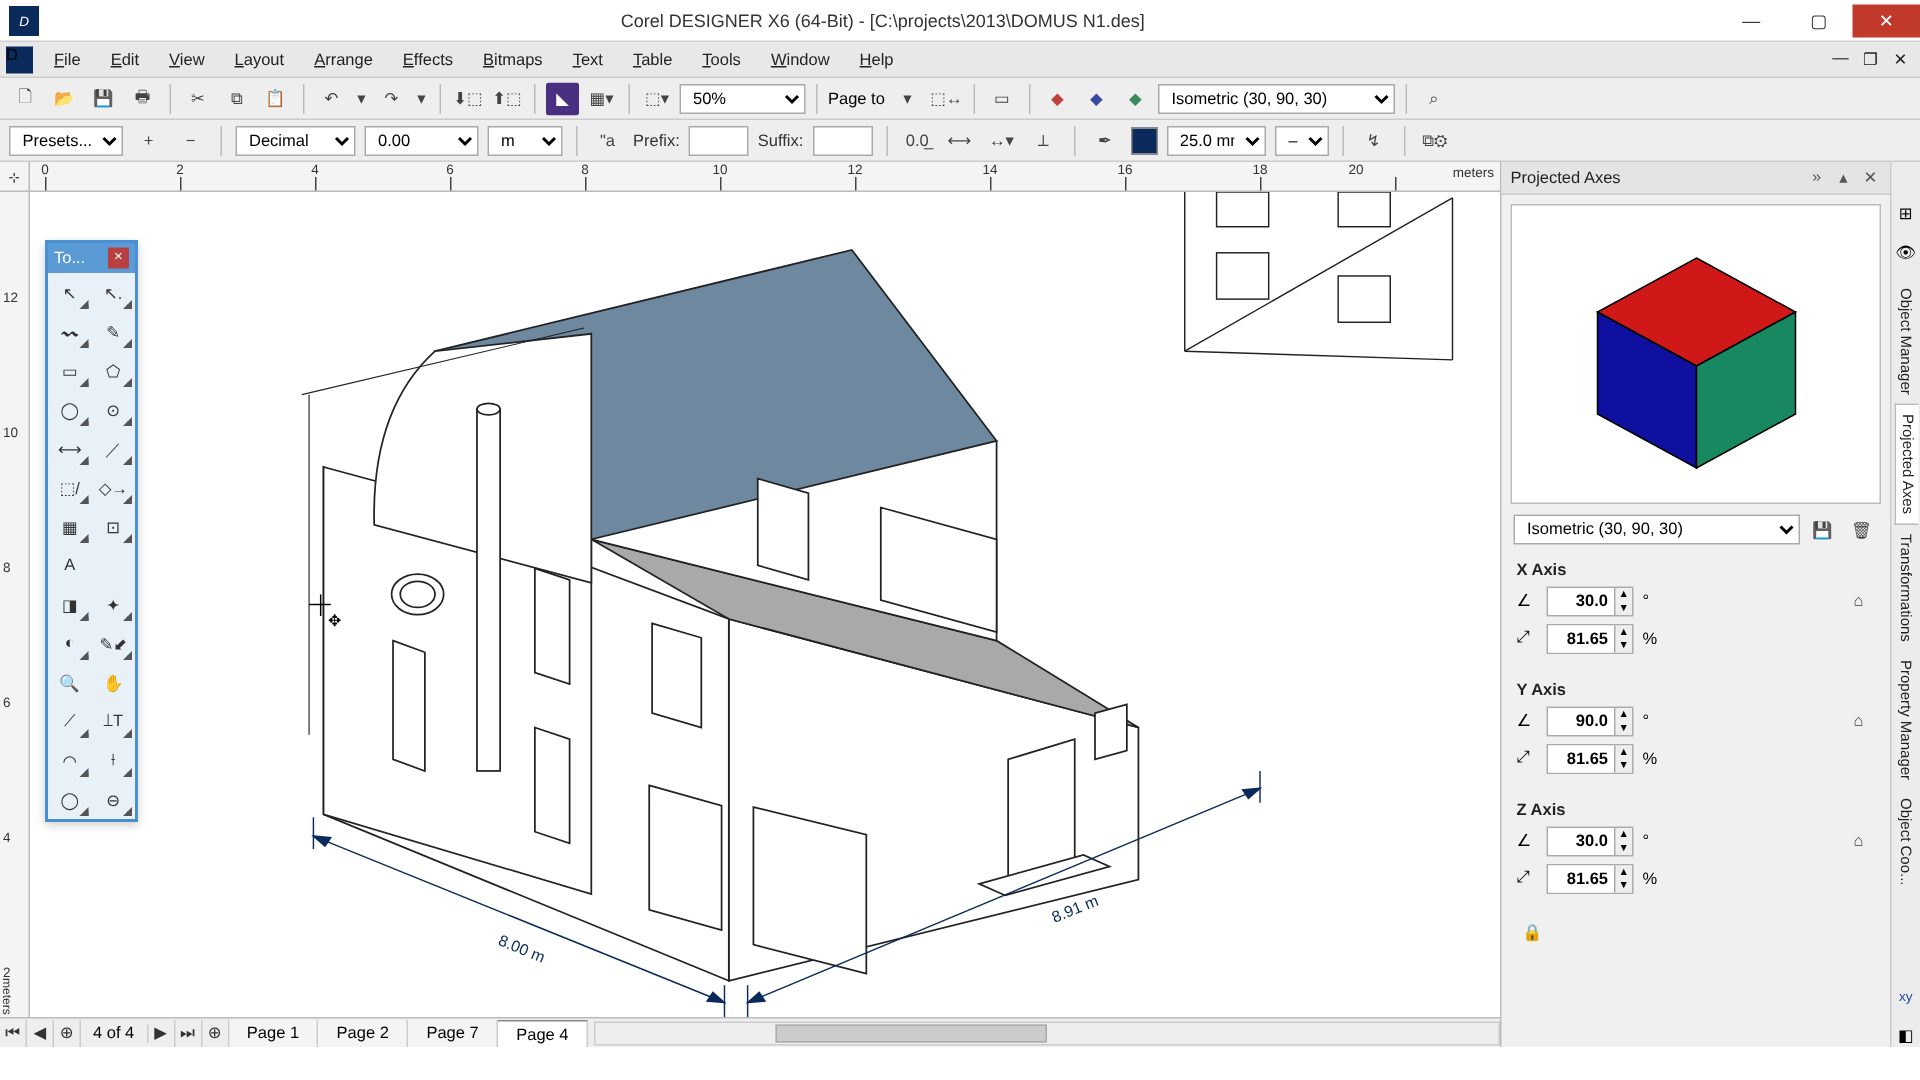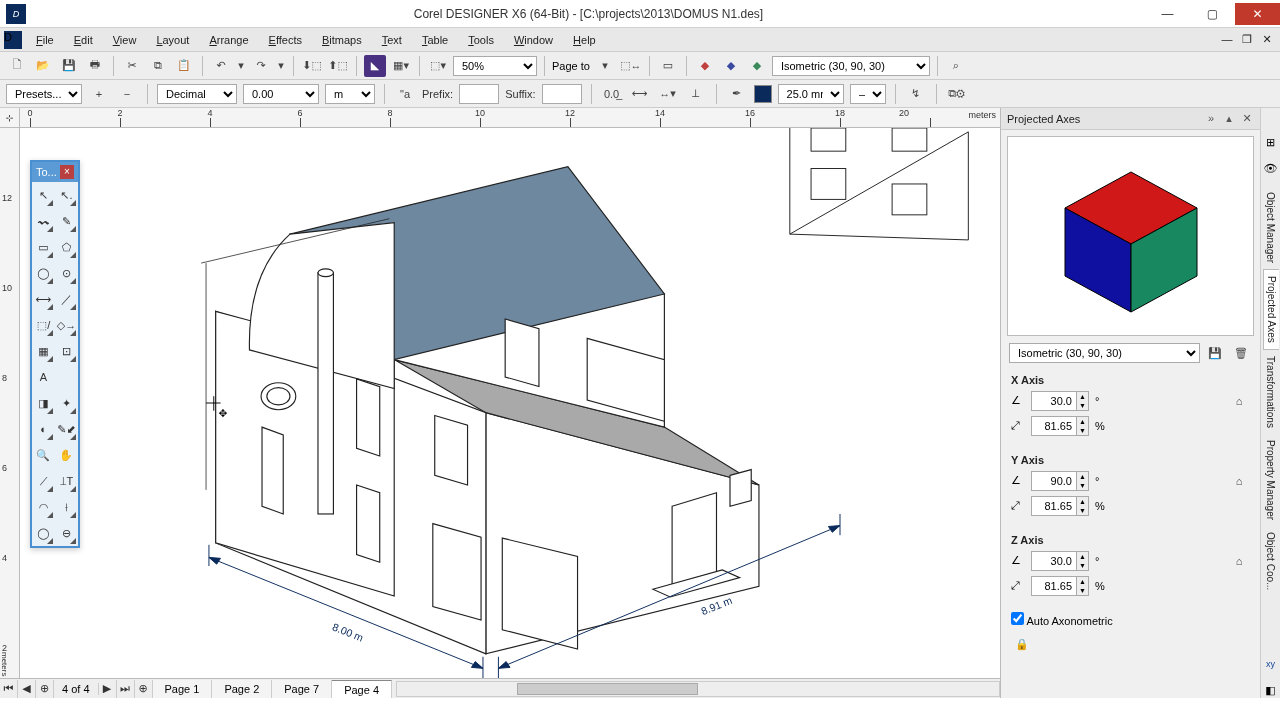--- a/index.html
+++ b/index.html
@@ -24,40 +24,40 @@
 .ruler-corner { position: absolute; top: 0; left: 0; width: 20px; height: 20px; background: #f4f4f4; border-right: 1px solid #bbb; border-bottom: 1px solid #bbb; z-index: 3; display:flex; align-items:center; justify-content:center; font-size:9px;}
 .ruler-h { position: absolute; top: 0; left: 20px; right: 280px; height: 20px; background: #f4f4f4; border-bottom: 1px solid #bbb; z-index: 2; overflow:hidden; }
 .ruler-h .ticks { position: relative; height:100%; }
 .ruler-h .major { position: absolute; top: 10px; height: 10px; border-left: 1px solid #444; }
 .ruler-h .lbl { position: absolute; top: 0; font-size: 9px; color: #333; transform: translateX(-50%); }
 .ruler-h .unit-lbl { position:absolute; right:4px; top:2px; font-size:9px; color:#333;}
 .ruler-v { position: absolute; top: 20px; left: 0; width: 20px; bottom: 20px; background: #f4f4f4; border-right: 1px solid #bbb; overflow:hidden;}
 .ruler-v .lbl { position:absolute; left:2px; font-size:9px; color:#333; transform: translateY(-50%);}
 .ruler-v .unit-lbl { position:absolute; bottom:2px; left:0; font-size:8px; color:#333; writing-mode: vertical-rl;}
 .canvas-wrap { position: absolute; top: 20px; left: 20px; right: 280px; bottom: 20px; background: #fff; overflow: hidden; }
-.toolbox { position: absolute; top: 32px; left: 10px; width: 50px; background: #fff; border: 2px solid #4a90d0; z-index: 5; box-shadow: 0 2px 6px rgba(0,0,0,.2); }
+.toolbox { position: absolute; top: 32px; left: 10px; width: 62px; background: #fff; border: 2px solid #4a90d0; z-index: 5; box-shadow: 0 2px 6px rgba(0,0,0,.2); }
 .toolbox-title { height: 20px; background: #5a9bd5; color: #fff; display: flex; align-items: center; padding: 0 4px; font-size: 10px; }
 .toolbox-title .closex { margin-left: auto; width: 14px; height: 14px; background: #b84040; color: #fff; text-align: center; line-height: 14px; font-size: 10px; }
 .toolbox-grid { display: grid; grid-template-columns: 1fr 1fr; background: #e8f0f8; }
 .tool { height: 26px; display: flex; align-items: center; justify-content: center; border: 1px solid transparent; color: #333; position: relative; }
 .tool.hasfly::after { content: ''; position: absolute; right: 1px; bottom: 1px; border: 3px solid transparent; border-right-color: #555; border-bottom-color: #555; }
 .right-pane { position: absolute; top: 0; right: 20px; width: 260px; bottom: 0; background: #f0f0f0; border-left: 1px solid #bbb; display: flex; flex-direction: column; }
 .docker-ribbon { position: absolute; top: 0; right: 0; width: 20px; bottom: 0; background: #ececec; border-left: 1px solid #ccc; display:flex; flex-direction:column; align-items:center; padding-top:26px; gap:10px;}
 .docker-ribbon .dtab { writing-mode: vertical-rl; font-size:10px; color:#222; padding: 6px 2px; }
 .docker-ribbon .dtab.sel { background:#fff; border:1px solid #bbb; border-right:none;}
 .docker-ribbon .dicon { width:16px; height:16px; display:flex; align-items:center; justify-content:center; }
 .docker-title { height: 22px; background: #e4e4e4; border-bottom: 1px solid #ccc; display: flex; align-items: center; padding: 0 6px; font-size: 11px; color: #222; }
 .docker-title .dk-ctrl { margin-left: auto; display: flex; gap: 4px; }
 .docker-title .dk-ctrl span { width: 14px; text-align: center; color: #555; font-size: 11px; }
 .cube-preview { height: 200px; display: flex; align-items: center; justify-content: center; background: #fff; margin: 6px; border: 1px solid #bbb; }
 .axis-group { padding: 4px 10px; }
 .axis-group .ah { font-weight: bold; margin: 6px 0 4px; color: #222; }
 .axis-row { display: flex; align-items: center; gap: 6px; margin: 4px 0; }
 .spinner { display: flex; align-items: center; border: 1px solid #aaa; background: #fff; height: 20px; }
-.spinner input { border: none; width: 44px; text-align: right; padding: 0 4px; height: 18px; }
+.spinner input { border: none; width: 44px; text-align: right; padding: 0 4px; height: 18px; font-weight: bold; }
 .spinner .sbtns { display: flex; flex-direction: column; }
 .spinner .sbtns span { width: 12px; height: 9px; font-size: 7px; line-height: 9px; text-align: center; border-left: 1px solid #aaa; background: #eee; }
 .apply-row { display: flex; align-items: center; padding: 6px 10px; gap: 8px; }
 .apply-btn { flex: 1; height: 22px; border: 1px solid #aaa; background: #e8e8e8; text-align: center; line-height: 20px; color:#888;}
 .pagebar { position: absolute; bottom: 0; left: 0; right: 280px; height: 20px; background: #eee; border-top: 1px solid #bbb; display: flex; align-items: center; }
 .pagebar .navb { width: 18px; height: 18px; display: flex; align-items: center; justify-content: center; color: #333; border-right: 1px solid #ccc; }
 .pagebar .pgcount { padding: 0 8px; border-right: 1px solid #ccc; }
 .pagebar .ptab { padding: 0 12px; height: 18px; line-height: 18px; border-right: 1px solid #ccc; background: #f4f4f4; }
 .pagebar .ptab.active { background: #fff; border-top: 1px solid #888; }
 .hscroll { flex: 1; height: 16px; background: #eee; border: 1px solid #ccc; margin-left: 4px; position: relative; }
@@ -420,23 +420,20 @@
         <div class="spinner">
             <input type="text" value="81.65" style="">
             <div class="sbtns">
               <span>▲</span>
               <span>▼</span>
             </div>
           </div>
         <span>%</span>
       </div>
     </div>
-    <div style="padding:8px 10px 0">
-      <label><input type="checkbox" checked="" style=""> <span>Auto Axonometric</span></label>
-    </div>
     <div class="apply-row">
       <div class="tb-btn">🔒</div>
     </div>
   </div>
 
   <div class="pagebar">
     <div class="navb">⏮</div>
     <div class="navb">◀</div>
     <div class="navb">⊕</div>
     <div class="pgcount">4 of 4</div>

